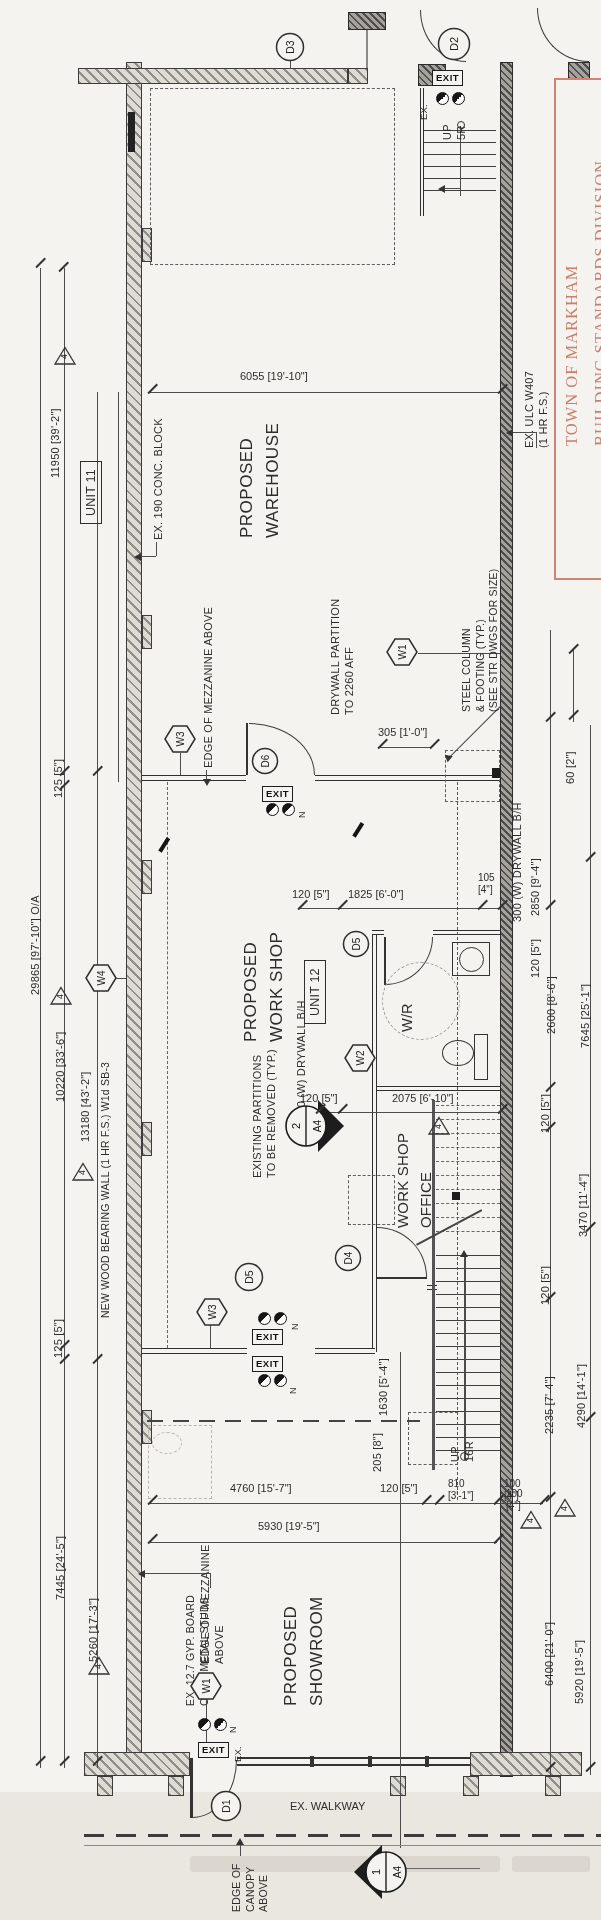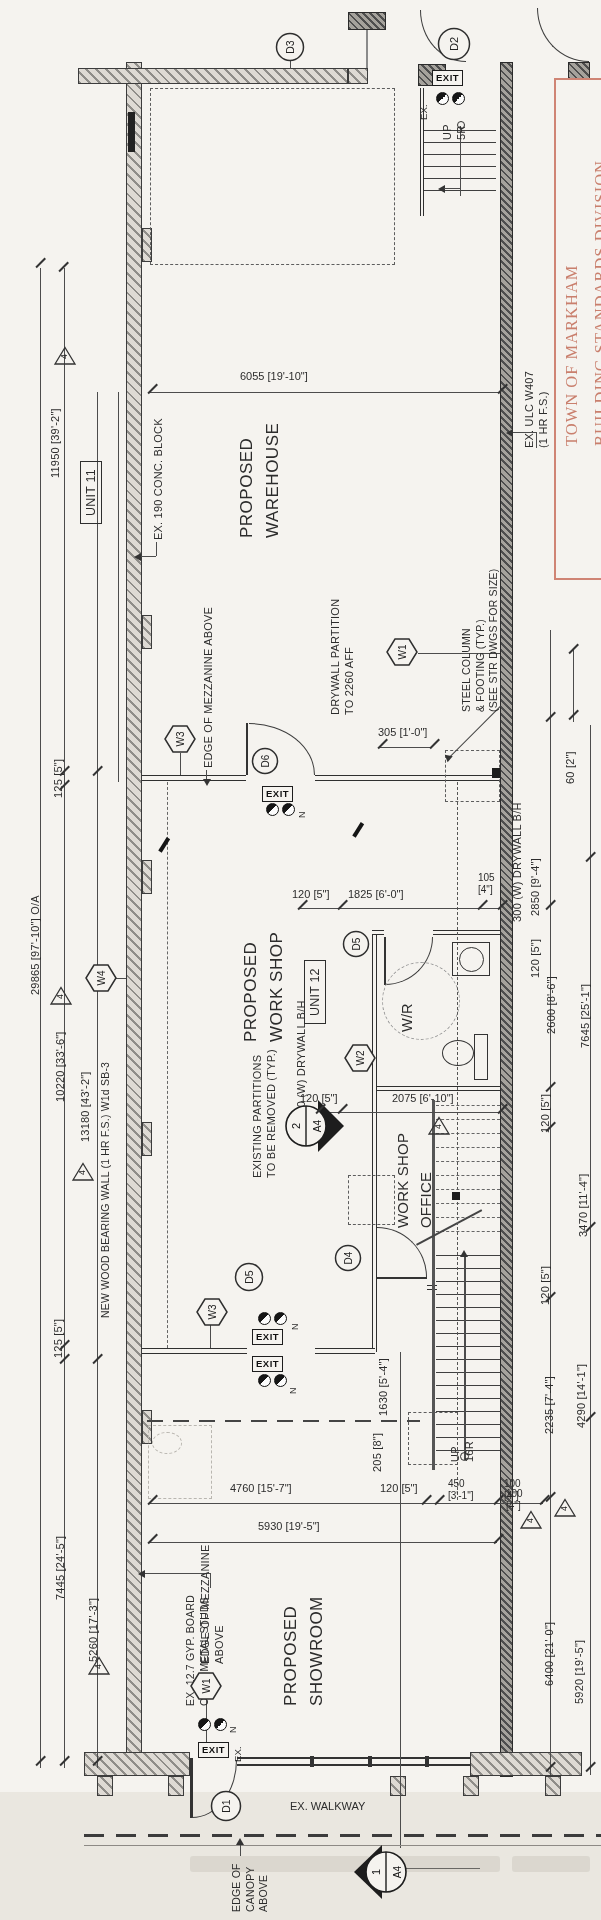--- a/index.html
+++ b/index.html
@@ -264,21 +264,21 @@
 [4"]</div>
   <div class="rot" style="left:542px;top:1686px;">6400 [21'-0"]</div>
   <div class="rot" style="left:572px;top:1704px;">5920 [19'-5"]</div>
 
   <div class="rot" style="left:376px;top:1416px;">1630 [5'-4"]</div>
   <div class="rot" style="left:370px;top:1472px;">205 [8"]</div>
   <div class="rot" style="left:448px;top:1462px;">UP
 16R</div>
   <div class="ht" style="left:230px;top:1482px;">4760 [15'-7"]</div>
   <div class="ht" style="left:380px;top:1482px;">120 [5"]</div>
-  <div class="ht" style="left:448px;top:1478px;font-size:10px;">450
+  <div class="ht" style="left:448px;top:1478px;font-size:10px;">810
 [3'-1"]</div>
   <div class="ht" style="left:504px;top:1478px;font-size:10px;">100
 [4"]</div>
   <div class="ht" style="left:258px;top:1520px;">5930 [19'-5"]</div>
 
   <div class="rot" style="left:198px;top:1664px;">EDGE OF MEZZANINE
 ABOVE</div>
   <div class="rot" style="left:278px;top:1706px;font-size:17px;line-height:1.5;letter-spacing:.5px;">PROPOSED
 SHOWROOM</div>
   <div class="rot" style="left:184px;top:1706px;font-size:10.5px;">EX. 12.7 GYP. BOARD

